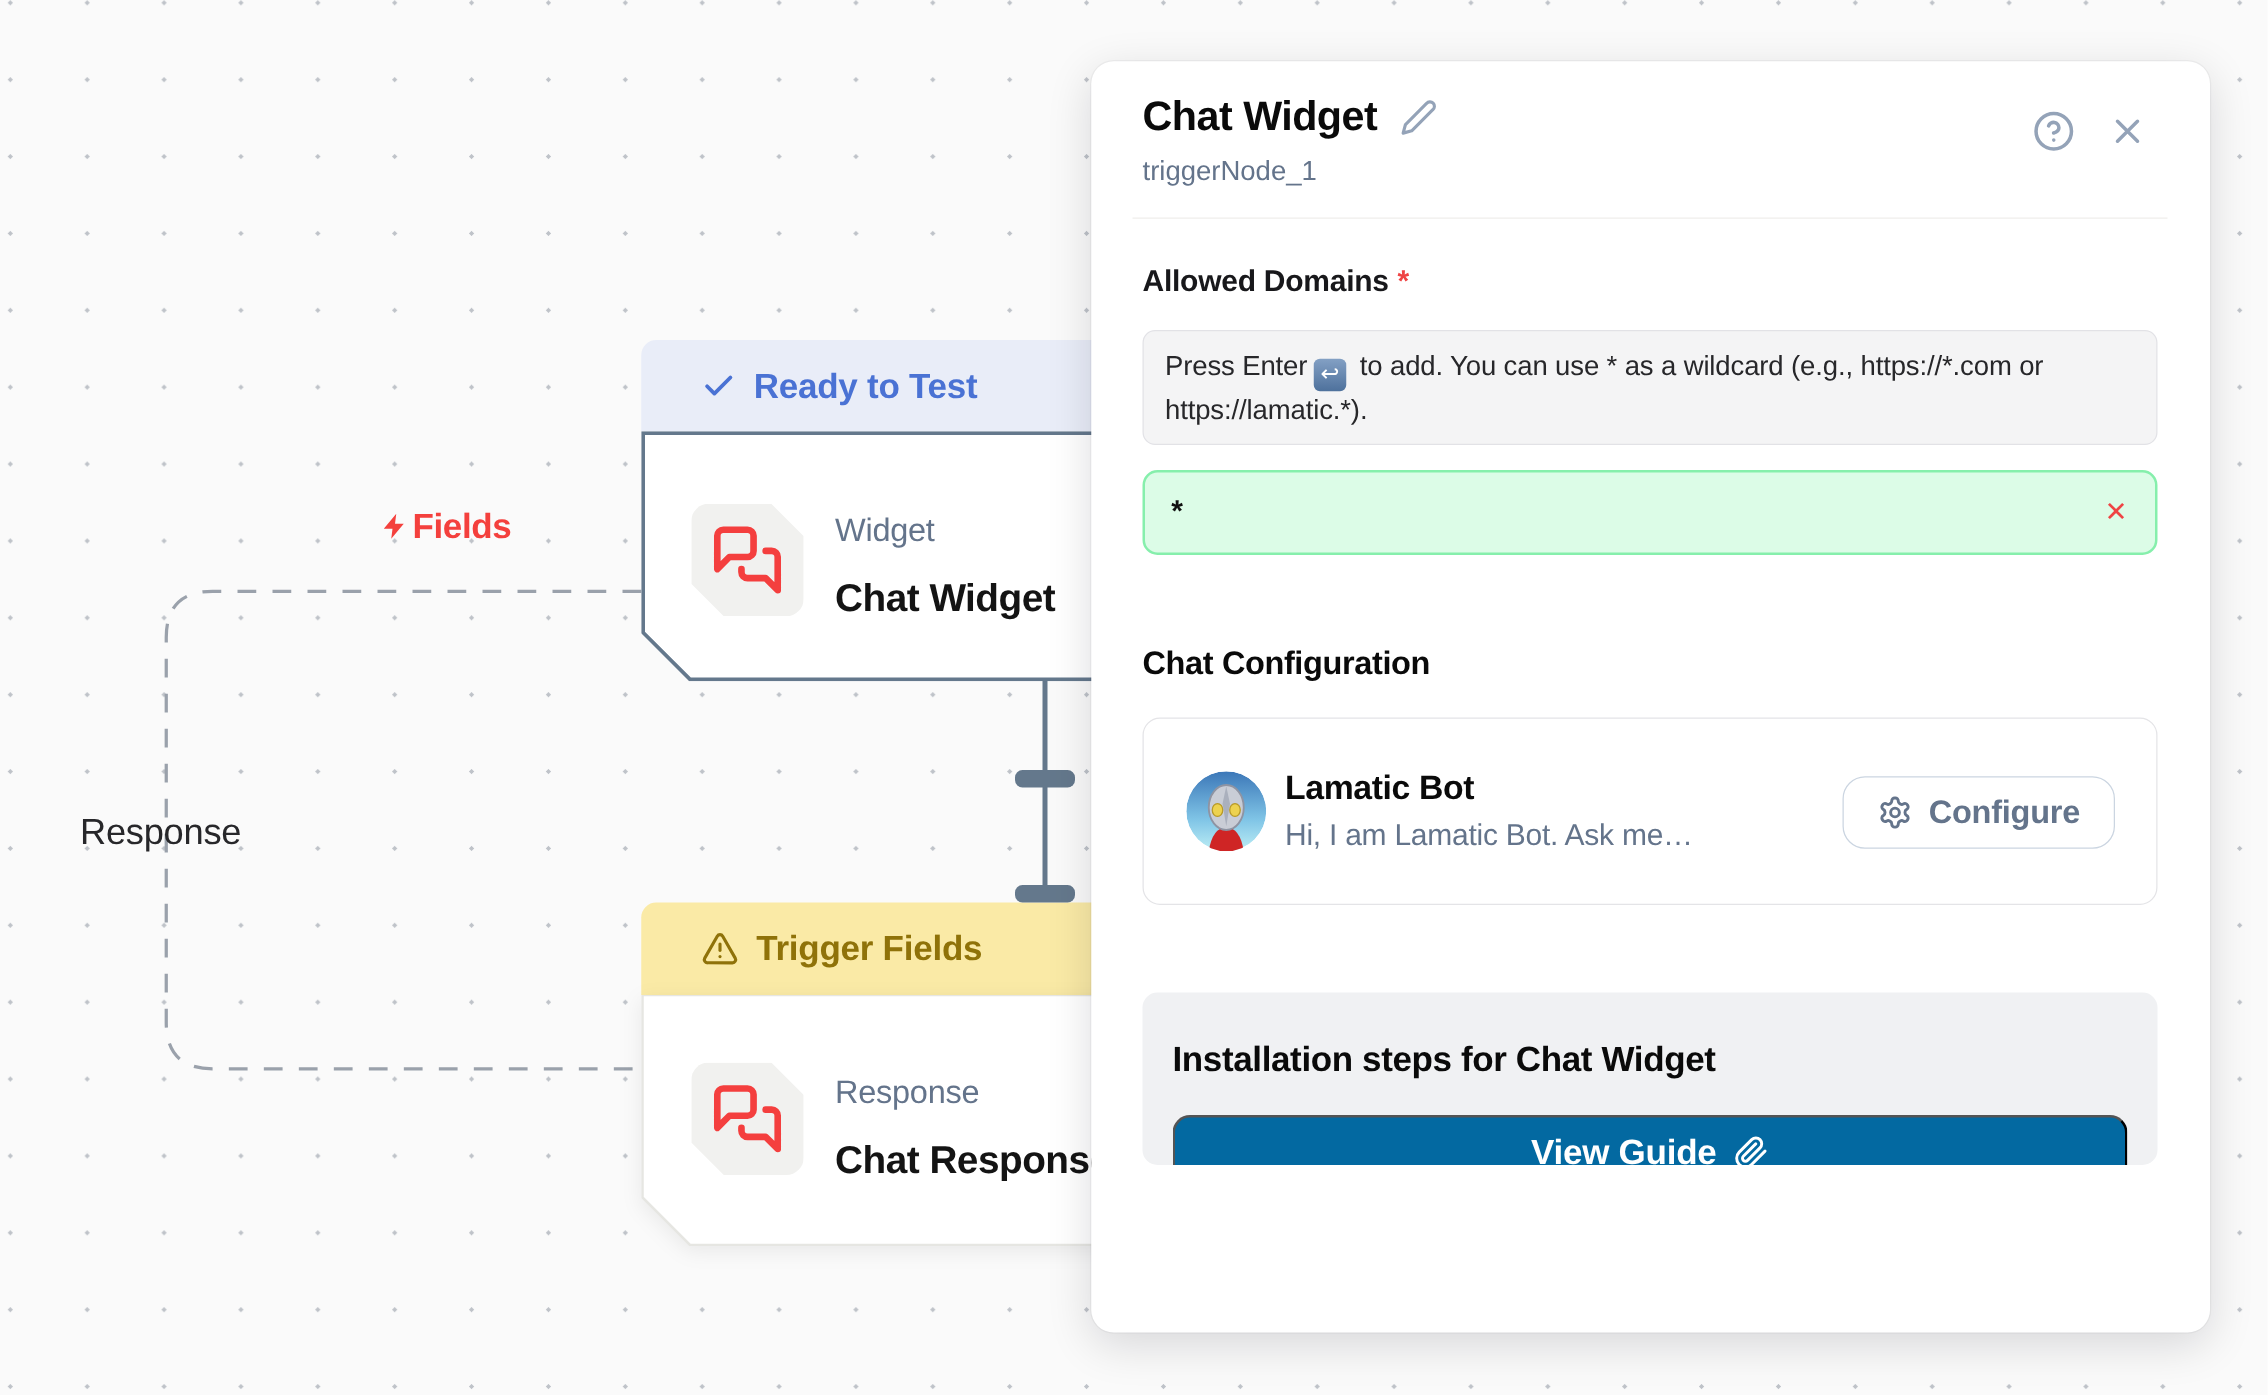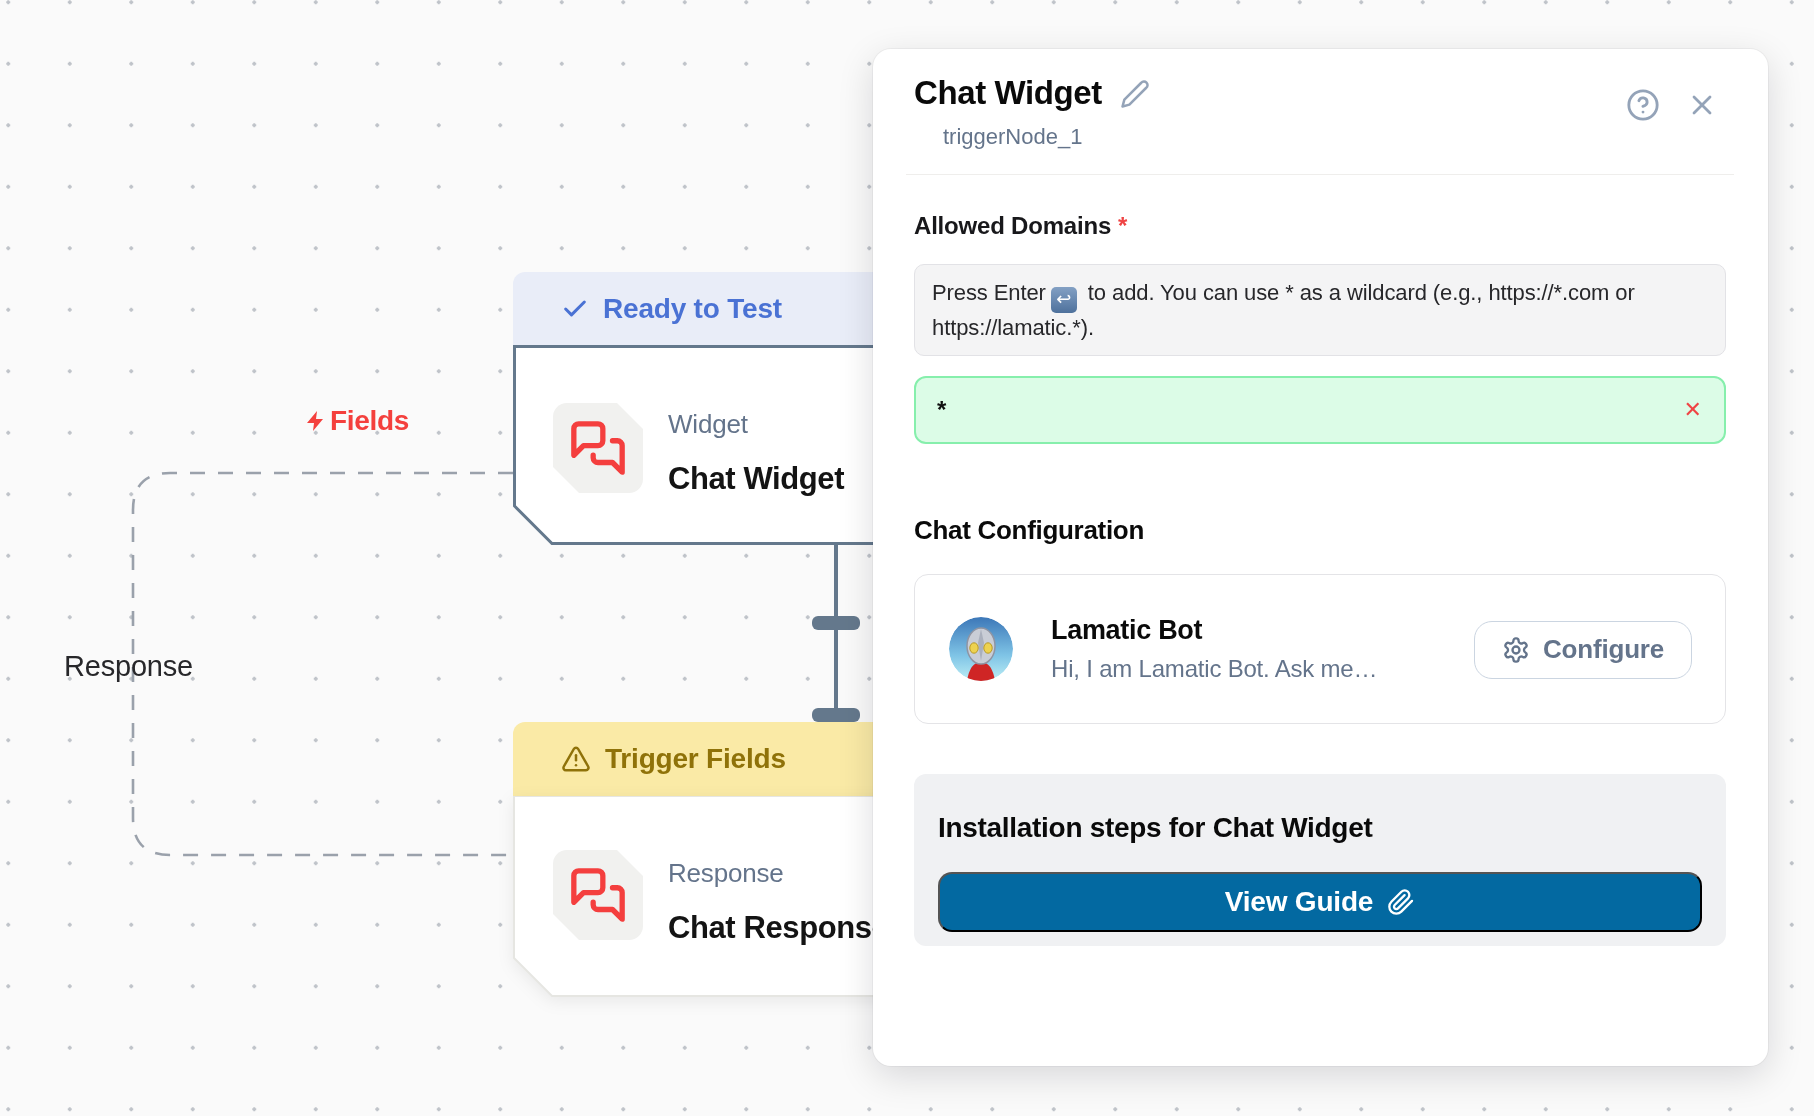--- a/index.html
+++ b/index.html
@@ -51,21 +51,21 @@
 
   
   .panel { position:absolute; left:873px; top:49px; width:895px; height:1017px; background:#fff;
     border-radius:18px; box-shadow:0 10px 36px rgba(2,6,23,.14), 0 0 0 1px rgba(2,6,23,.04);
     padding:25px 42px 0 41px; z-index:10; }
 
   .panel-header { position:relative; }
   .panel-title-row { display:flex; align-items:center; gap:18px; }
   .panel-title { font-size:33px; font-weight:700; color:#0a0a0a; letter-spacing:-.4px; }
   .edit-pencil { margin-top:2px; cursor:pointer; }
-  .panel-node-id { margin-top:12px; font-size:22px; color:#64748b;margin-left:29px; }
+  .panel-node-id { margin-top:12px; font-size:22px; color:#64748b; }
   .panel-corner-icons { position:absolute; right:8px; top:14px; display:flex; gap:26px; align-items:center; }
   .icon-btn { cursor:pointer; display:flex; }
 
   .panel-divider { height:1px; background:#efeeec; margin:24px -8px 0 -8px; }
 
   .field-label-row { margin-top:37px; font-size:24px; font-weight:700; color:#18181b; letter-spacing:-.2px; }
   .required-star { color:#ef4444; margin-left:7px; font-weight:700; }
 
   .hint-box { margin-top:24px; background:#f4f4f5; border:1px solid #e2e2e6; border-radius:10px;
     padding:13px 17px; font-size:22px; line-height:29px; color:#27272a; letter-spacing:-.1px; }
@@ -81,28 +81,28 @@
     border-radius:12px; display:flex; align-items:center; padding:0 60px 0 21px; }
   .domain-tag-value { font-size:24px; font-weight:700; color:#111; }
   .tag-remove { position:absolute; right:22px; top:50%; transform:translateY(-50%);
     color:#ef4444; font-size:22px; font-weight:700; cursor:pointer; line-height:1; }
 
   .section-heading { margin-top:71px; font-size:26px; font-weight:700; color:#0a0a0a; letter-spacing:-.3px; }
 
   .bot-card { position:relative; margin-top:28px; height:150px; border:1.5px solid #e4e4e7; border-radius:14px;
     display:flex; align-items:center; padding-left:34px; }
   .bot-avatar { width:64px; height:64px; border-radius:50%; overflow:hidden; flex:0 0 auto; }
-  .bot-texts { margin-left:38px; }
+  .bot-texts { margin-left:15px; }
   .bot-name { font-size:27px; font-weight:700; color:#0a0a0a; letter-spacing:-.3px; }
   .bot-desc { margin-top:9px; font-size:24px; color:#64748b; letter-spacing:-.2px; }
   .configure-btn { position:absolute; right:33px; top:46px; height:58px; padding:0 27px;
     border:1.5px solid #cbd5e1; border-radius:18px; background:#fff; display:flex; align-items:center; gap:13px;
     font-size:26px; font-weight:600; color:#64748b; cursor:pointer; letter-spacing:-.2px; }
 
-  .install-box { margin-top:50px; height:172px; background:#f0f1f3; border-radius:12px; padding:0 24px; overflow:hidden; }
+  .install-box { margin-top:70px; height:138px; background:#f0f1f3; border-radius:12px; padding:0 24px; overflow:hidden; }
   .install-heading { margin-top:38px; font-size:28px; font-weight:700; color:#0a0a0a; letter-spacing:-.3px; }
   .view-guide-btn { margin-top:28px; width:100%; height:60px; background:#0369a1; border-radius:14px;
     display:flex; align-items:center; justify-content:center; gap:14px; color:#fff; font-size:28px; font-weight:700;
     cursor:pointer; letter-spacing:-.2px; }
 </style>
 </head>
 <body>
 
 <div class="stage">
   <div class="canvas"></div>

